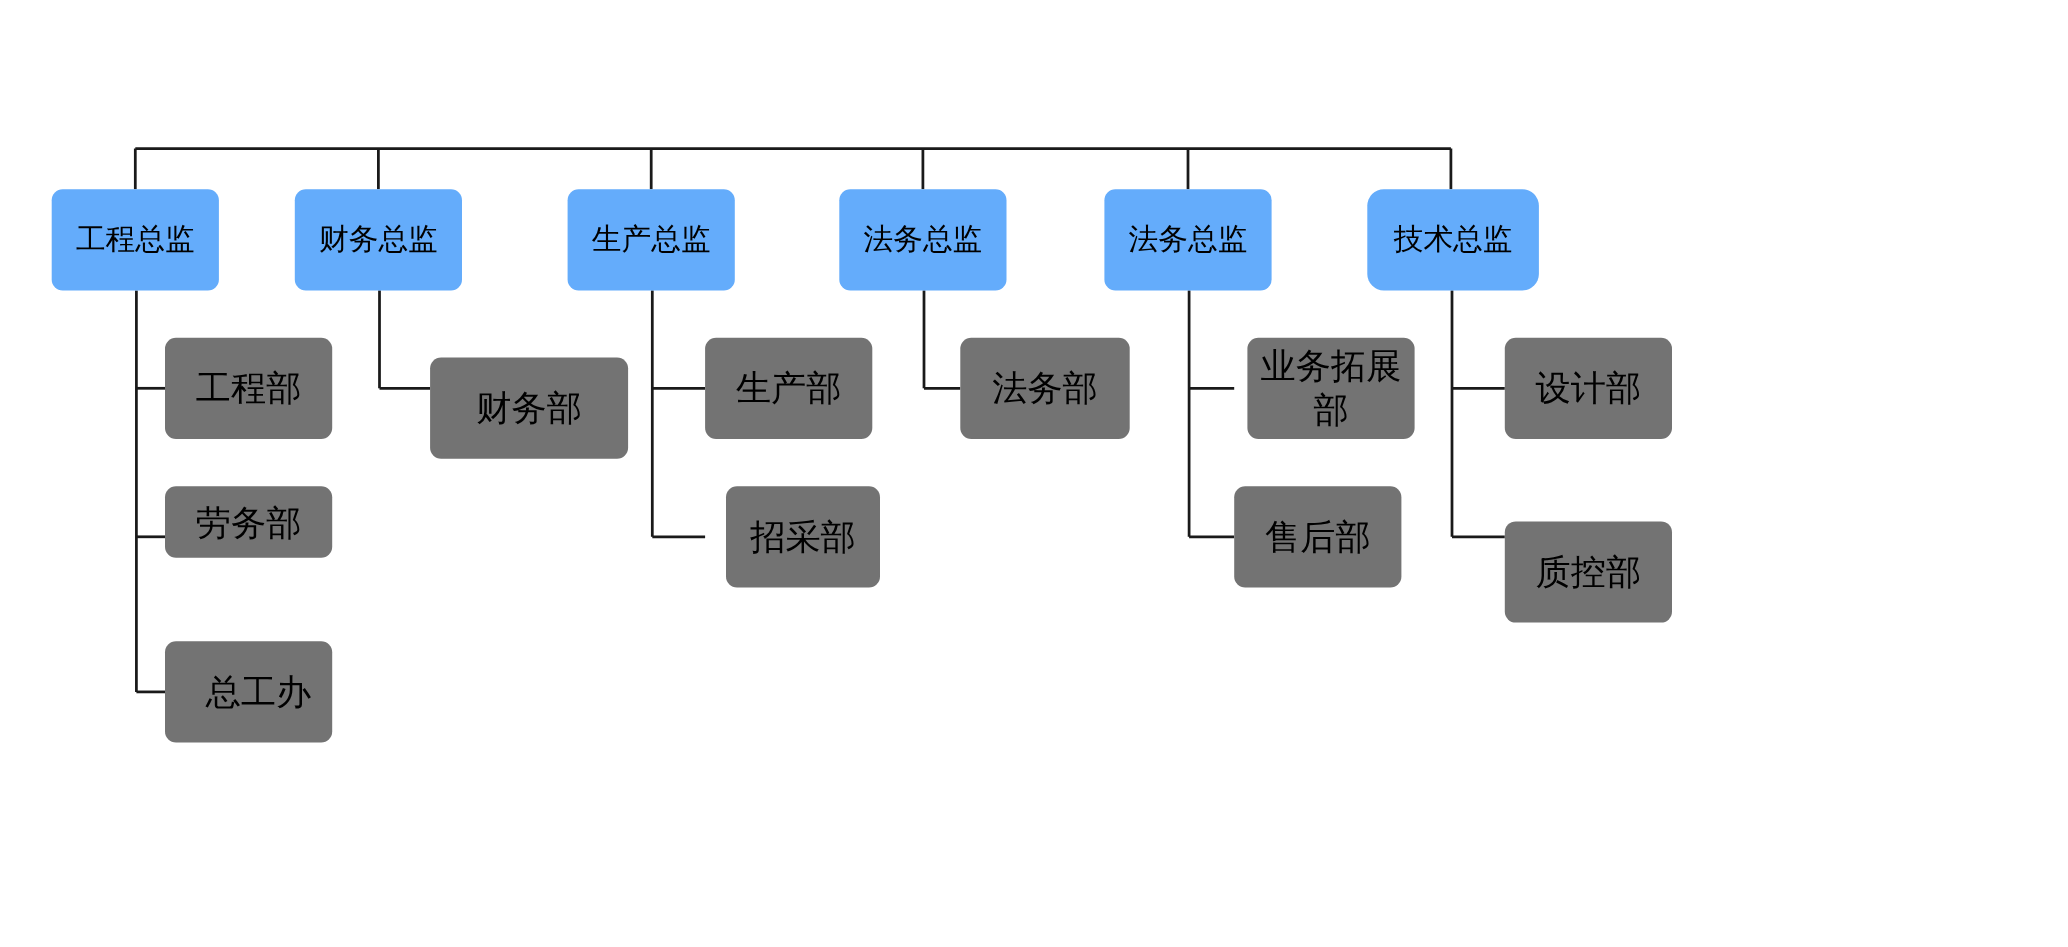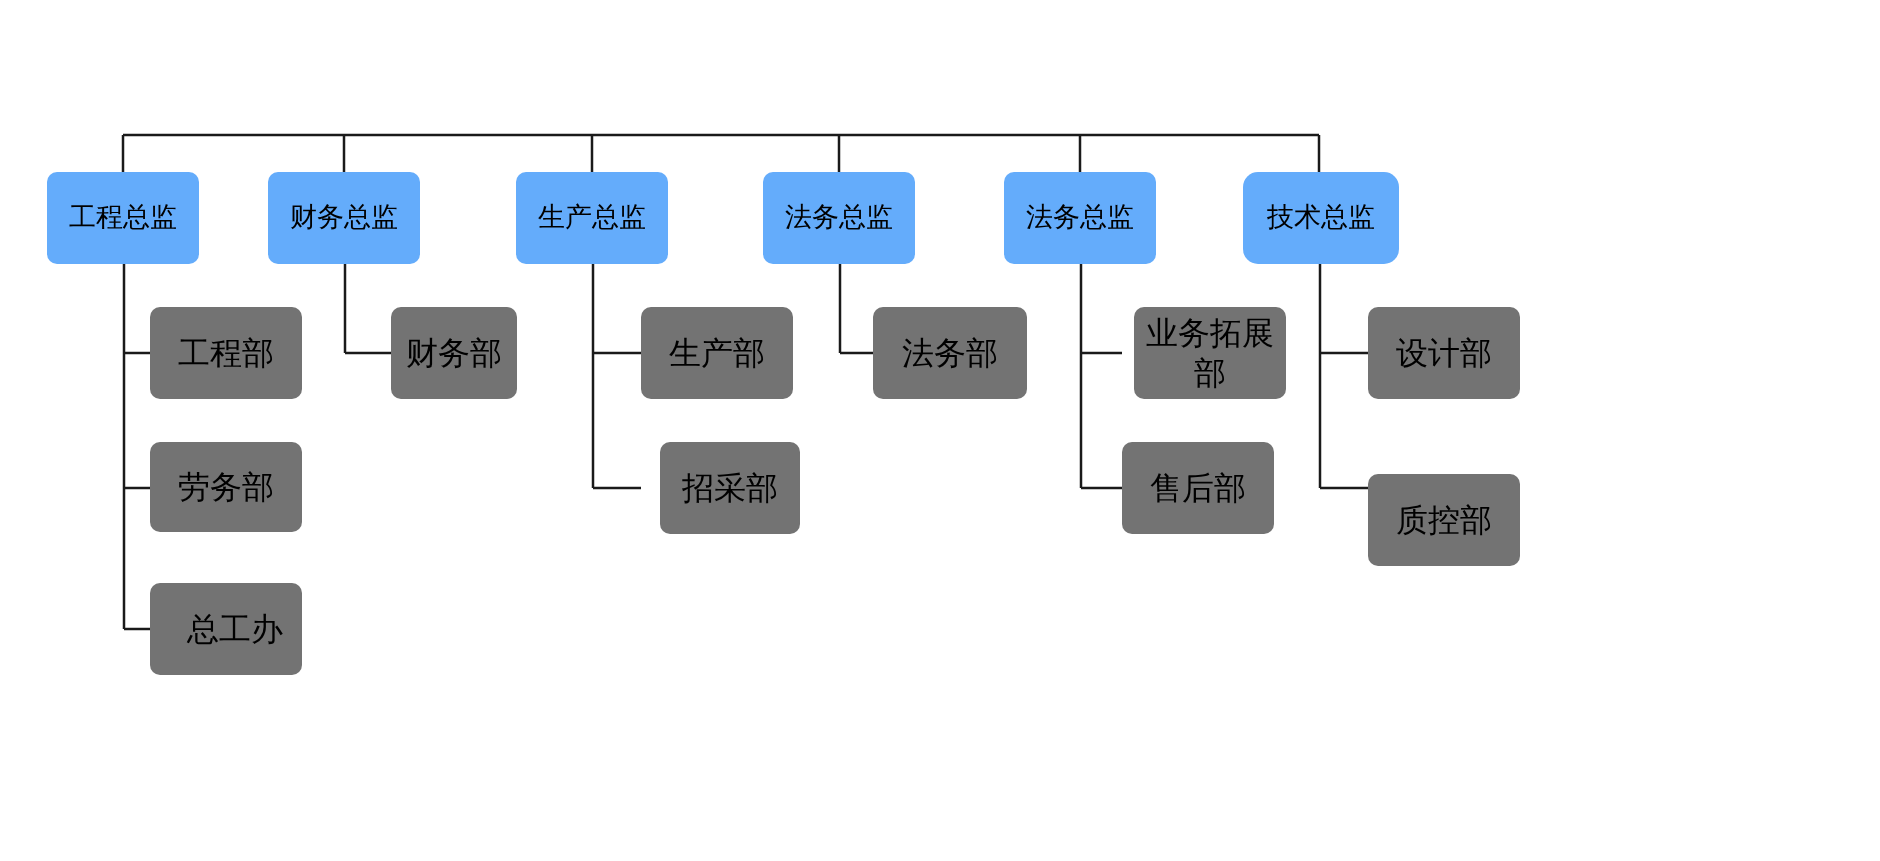--- a/index.html
+++ b/index.html
@@ -89,23 +89,23 @@
   <div id="director-nodes">
       <div class="node level2" style="left: 47px; top: 172px; width: 152px; height: 92px;"><span class="node-label">工程总监</span></div>
       <div class="node level2" style="left: 268px; top: 172px; width: 152px; height: 92px;"><span class="node-label">财务总监</span></div>
       <div class="node level2" style="left: 516px; top: 172px; width: 152px; height: 92px;"><span class="node-label">生产总监</span></div>
       <div class="node level2" style="left: 763px; top: 172px; width: 152px; height: 92px;"><span class="node-label">法务总监</span></div>
       <div class="node level2" style="left: 1004px; top: 172px; width: 152px; height: 92px;"><span class="node-label">法务总监</span></div>
       <div class="node level2" style="left: 1243px; top: 172px; width: 156px; height: 92px; border-radius: 15px;"><span class="node-label">技术总监</span></div>
     </div>
   <div id="department-nodes">
       <div class="node level3" style="left: 150px; top: 307px; width: 152px; height: 92px;"><span class="node-label">工程部</span></div>
-      <div class="node level3" style="left: 150px; top: 442px; width: 152px; height: 90px;"><span class="node-label">劳务部</span></div>
+      <div class="node level3" style="left: 150px; top: 442px; width: 152px; height: 65px;"><span class="node-label">劳务部</span></div>
       <div class="node level3" style="left: 150px; top: 583px; width: 152px; height: 92px; padding-left: 18px;"><span class="node-label">总工办</span></div>
-      <div class="node level3" style="left: 391px; top: 307px; width: 126px; height: 92px;"><span class="node-label">财务部</span></div>
+      <div class="node level3" style="left: 391px; top: 325px; width: 180px; height: 92px;"><span class="node-label">财务部</span></div>
       <div class="node level3" style="left: 641px; top: 307px; width: 152px; height: 92px;"><span class="node-label">生产部</span></div>
       <div class="node level3" style="left: 660px; top: 442px; width: 140px; height: 92px;"><span class="node-label">招采部</span></div>
       <div class="node level3" style="left: 873px; top: 307px; width: 154px; height: 92px;"><span class="node-label">法务部</span></div>
       <div class="node level3" style="left: 1122px; top: 307px; width: 152px; height: 92px; margin-left: 12px;"><span class="node-label">业务拓展部</span></div>
       <div class="node level3" style="left: 1122px; top: 442px; width: 152px; height: 92px;"><span class="node-label">售后部</span></div>
       <div class="node level3" style="left: 1368px; top: 307px; width: 152px; height: 92px;"><span class="node-label">设计部</span></div>
       <div class="node level3" style="left: 1368px; top: 442px; width: 152px; height: 92px; margin-top: 32px;"><span class="node-label">质控部</span></div>
     </div>
 
 </div>

